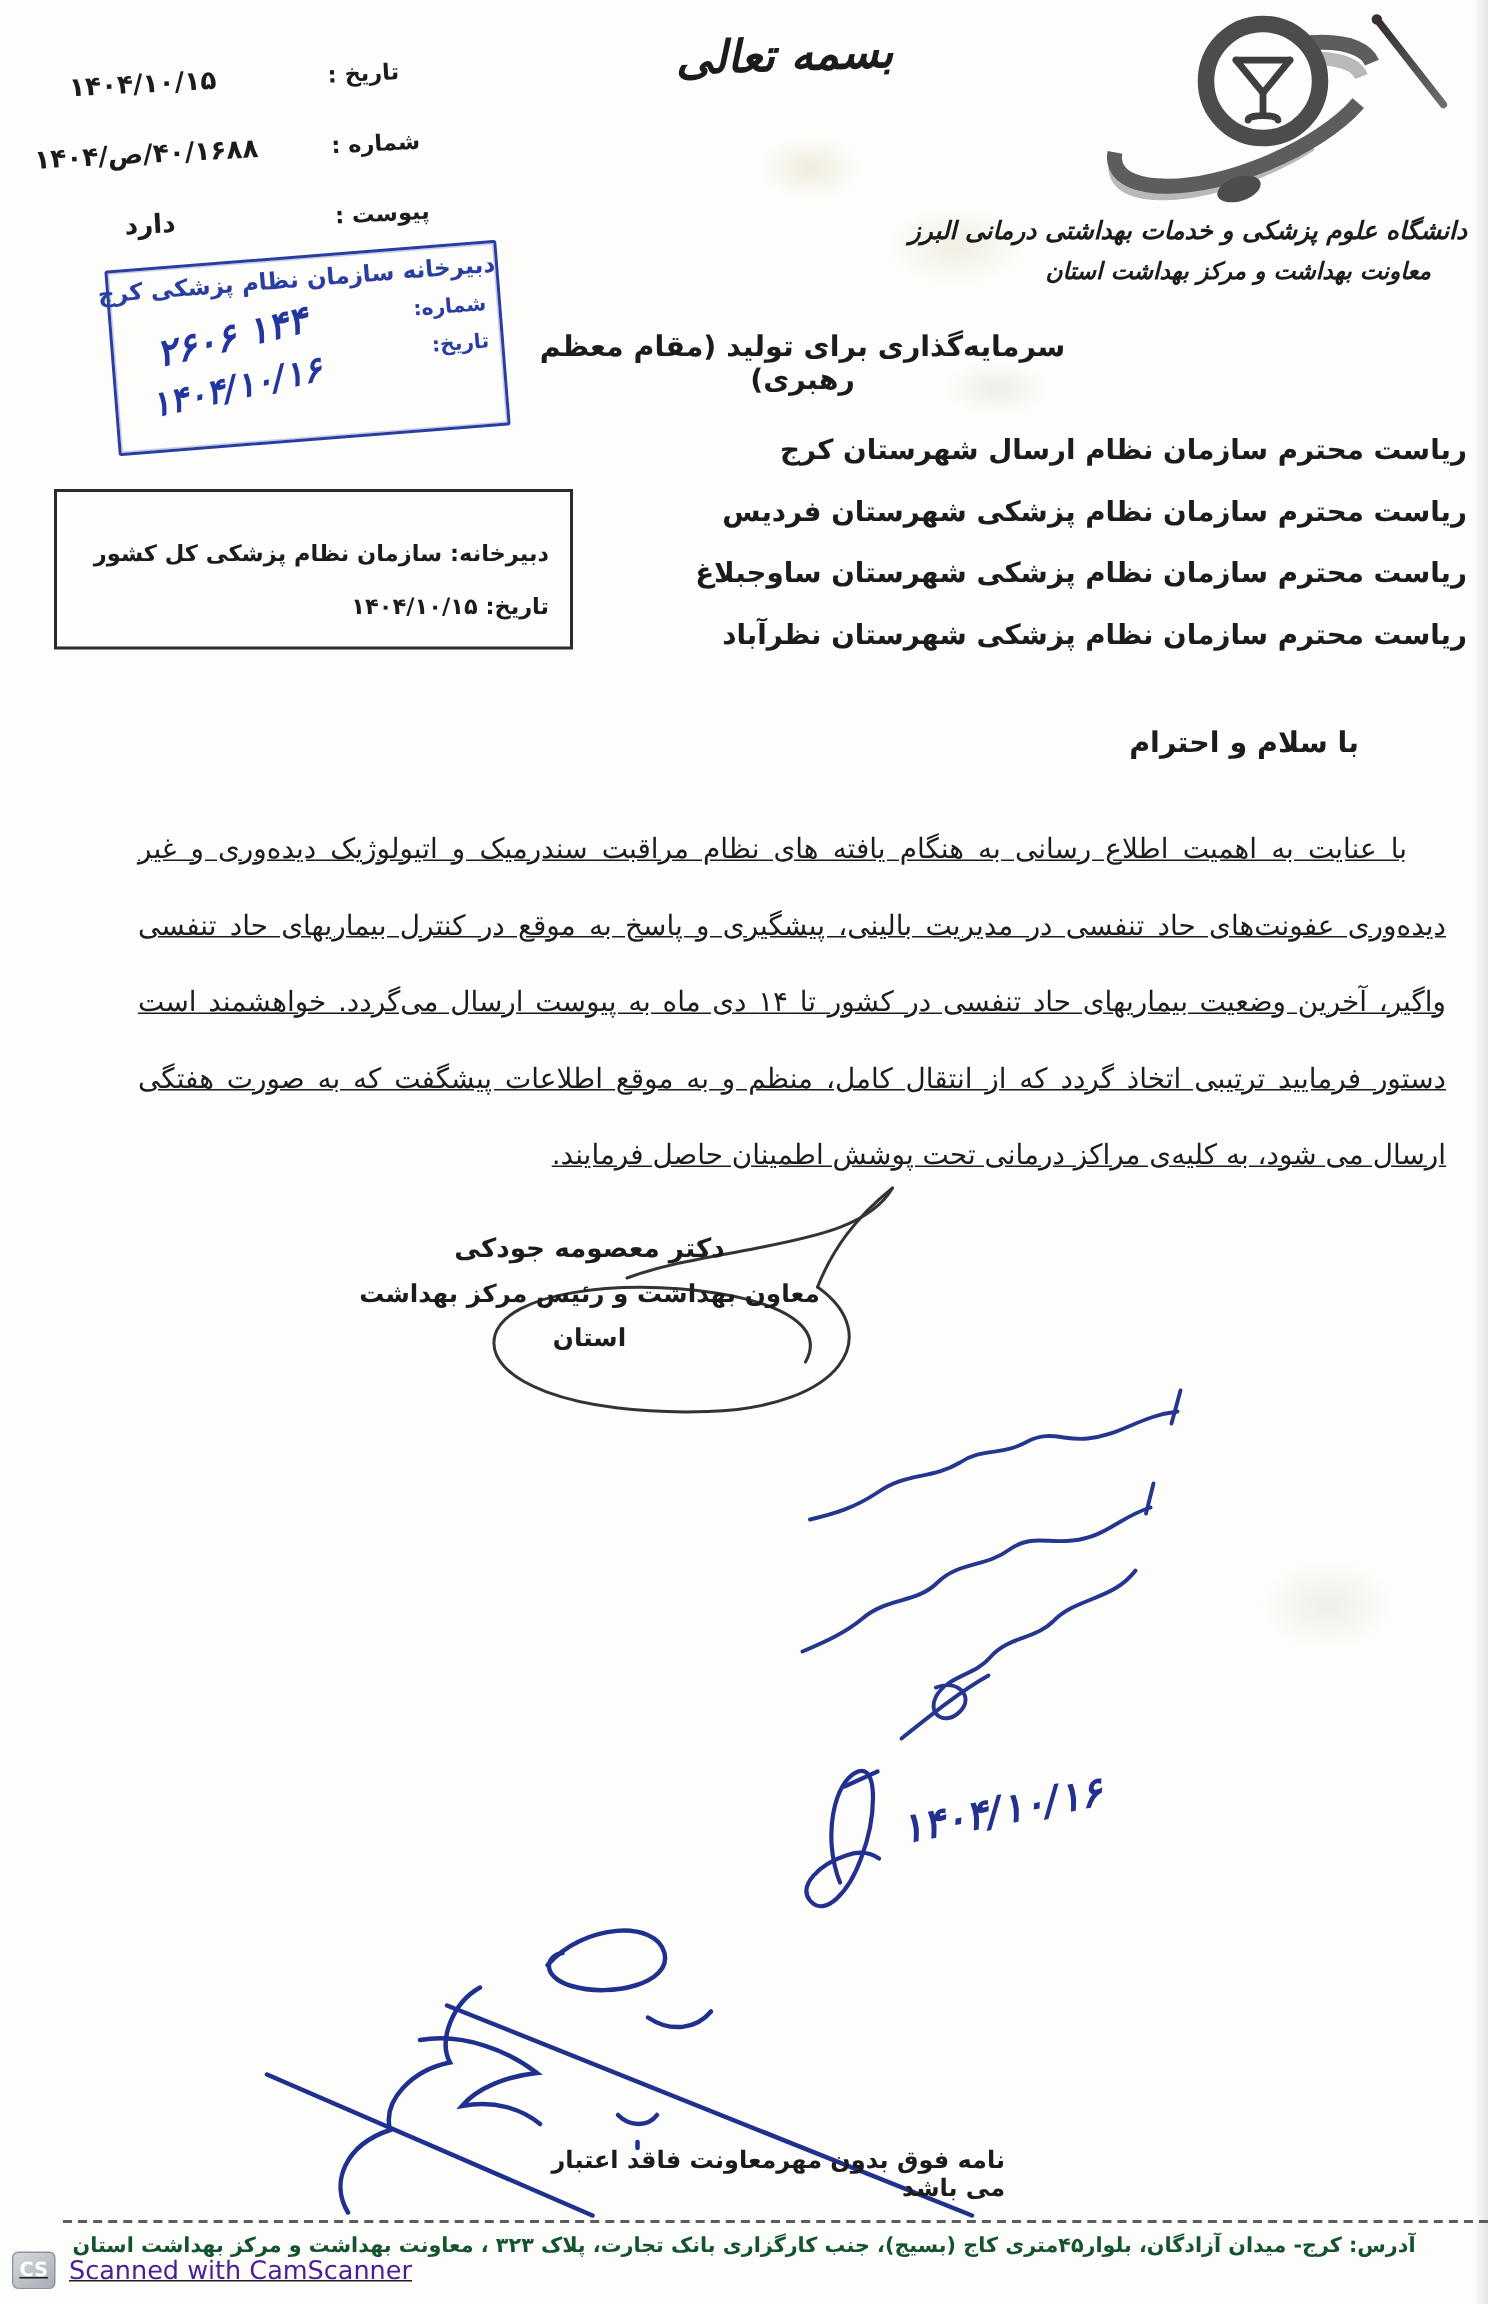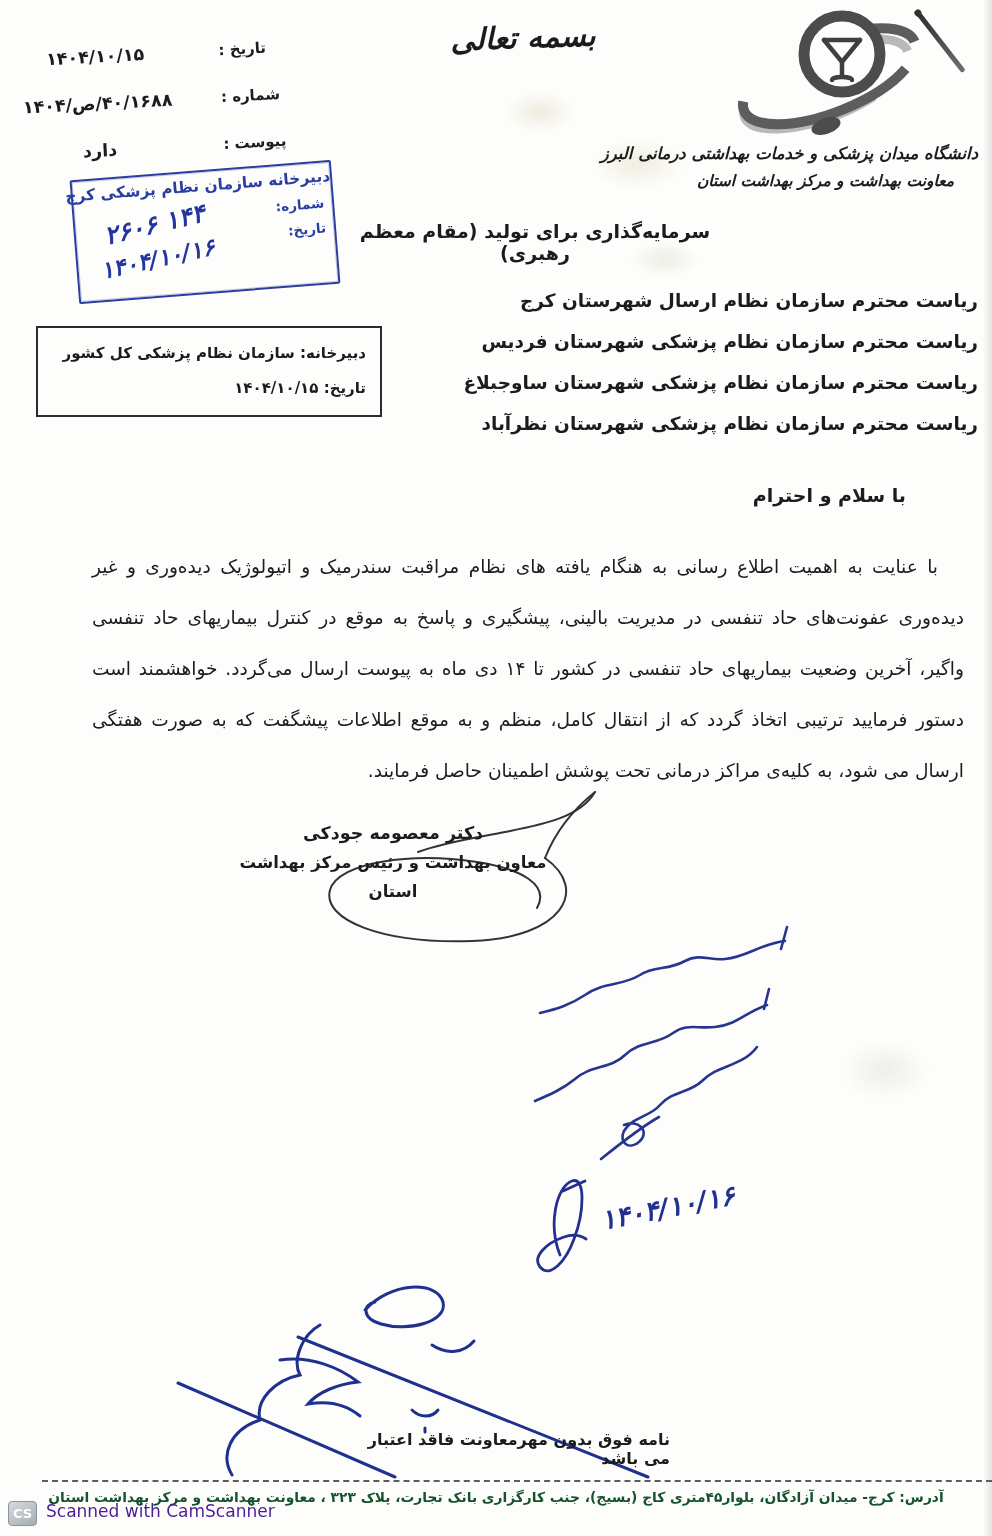--- a/index.html
+++ b/index.html
@@ -35,39 +35,39 @@
   .hand1{left:28px;top:34px;font-size:25px;transform:rotate(-9deg);}
   .hand2{left:22px;top:70px;font-size:23px;transform:rotate(-8deg);}
   
   .slogan{position:absolute;left:335px;top:220px;width:400px;text-align:center;
     font-size:19px;font-weight:bold;direction:rtl;}
   
   .recipients{position:absolute;right:14px;top:280px;direction:rtl;text-align:right;
     font-size:18.5px;font-weight:bold;line-height:41px;}
   
   .secbox{position:absolute;left:36px;top:326px;width:318px;border:2px solid #2b2b2b;
-    padding:8px 14px 10px 10px;direction:rtl;text-align:right;font-size:15px;font-weight:bold;line-height:2.3;}
+    padding:24px 14px 10px 10px;direction:rtl;text-align:right;font-size:15px;font-weight:bold;line-height:2.3;}
   
   .salutation{position:absolute;right:86px;top:484px;font-size:19px;font-weight:bold;direction:rtl;}
   .body-text{position:absolute;right:28px;top:522px;width:872px;direction:rtl;
-    font-size:18.6px;line-height:51px;text-align:justify;text-indent:26px;}
+    font-size:18.6px;line-height:51px;text-align:justify;text-indent:26px;text-decoration:underline;}
   
   .signer{position:absolute;left:233px;top:818px;width:320px;text-align:center;
     direction:rtl;font-weight:bold;line-height:1.75;}
   .signer .name{font-size:17.5px;}
   .signer .title{font-size:16.5px;}
   svg.overlay{position:absolute;pointer-events:none;}
   
   .validity{position:absolute;left:340px;top:1430px;width:330px;text-align:right;
     font-size:16px;font-weight:bold;direction:rtl;}
   .rule-dashed{position:absolute;left:42px;right:0;top:1480px;border-top:2.5px dashed #5c5c5c;}
   .address{position:absolute;left:0;right:0;top:1489px;text-align:center;direction:rtl;
     font-size:13.8px;font-weight:bold;color:#14532d;}
   
-  .scanner{position:absolute;left:8px;top:1501px;display:flex;gap:9px;direction:ltr;}
+  .scanner{position:absolute;left:8px;top:1501px;display:flex;align-items:center;gap:9px;direction:ltr;text-decoration:underline;}
   .cs-badge{width:27px;height:23px;border-radius:4px;border:1px solid #8e949c;
     background:linear-gradient(145deg,#d6d9dd,#a7adb5);color:#fff;font-size:13px;font-weight:bold;
     display:flex;align-items:center;justify-content:center;}
   .cs-text{font-size:17px;color:#4c1d95;}
   
   .smudge{position:absolute;border-radius:50%;filter:blur(3px);}
   .s1{left:505px;top:92px;width:70px;height:40px;background:radial-gradient(closest-side,rgba(205,195,150,.30),transparent);}
   .s2{left:590px;top:138px;width:95px;height:52px;background:radial-gradient(closest-side,rgba(205,195,150,.26),transparent);}
   .s3{left:630px;top:242px;width:70px;height:34px;background:radial-gradient(closest-side,rgba(190,185,160,.25),transparent);}
   .s4{left:840px;top:1040px;width:90px;height:60px;background:radial-gradient(closest-side,rgba(190,185,165,.22),transparent);}
@@ -112,21 +112,21 @@
         <circle cx="122" cy="48" r="38" fill="#fdfdfb" stroke="#4c4c4c" stroke-width="11"></circle>
         <g stroke="#3f3f3f" stroke-width="4.5" fill="none" stroke-linecap="round">
           <path d="M104 34 H140"></path>
           <path d="M104 34 L122 56 L140 34"></path>
           <path d="M122 56 V70"></path>
           <path d="M112 74 C112 70 132 70 132 74"></path>
         </g>
         <ellipse cx="106" cy="120" rx="15" ry="8" fill="#4c4c4c" transform="rotate(-18 106 120)"></ellipse>
       </svg>
     </div>
-    <div class="org1 rtl">دانشگاه میدان پزشکی و خدمات بهداشتی درمانی البرز</div>
+    <div class="org1 rtl">دانشگاه علوم پزشکی و خدمات بهداشتی درمانی البرز</div>
     <div class="org2 rtl">معاونت بهداشت و مرکز بهداشت استان</div>
   </div>
   <div class="pen"></div>
 
   <div class="stamp">
     <div class="stamp-title">دبیرخانه سازمان نظام پزشکی کرج</div>
     <div class="stamp-row">شماره:</div>
     <div class="stamp-row">تاریخ:</div>
     <span class="stamp-hand hand1">۱۴۴ ۲۶۰۶</span>
     <span class="stamp-hand hand2">۱۴۰۴/۱۰/۱۶</span>

